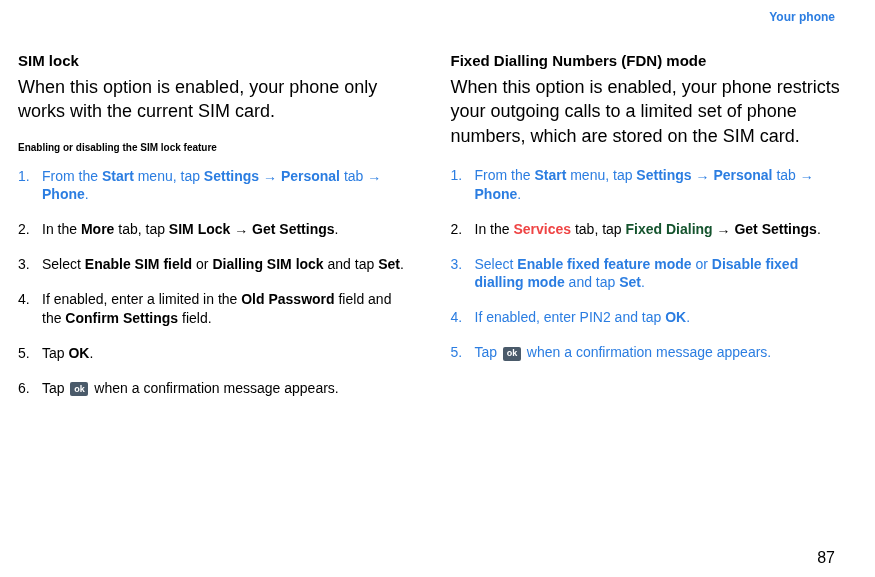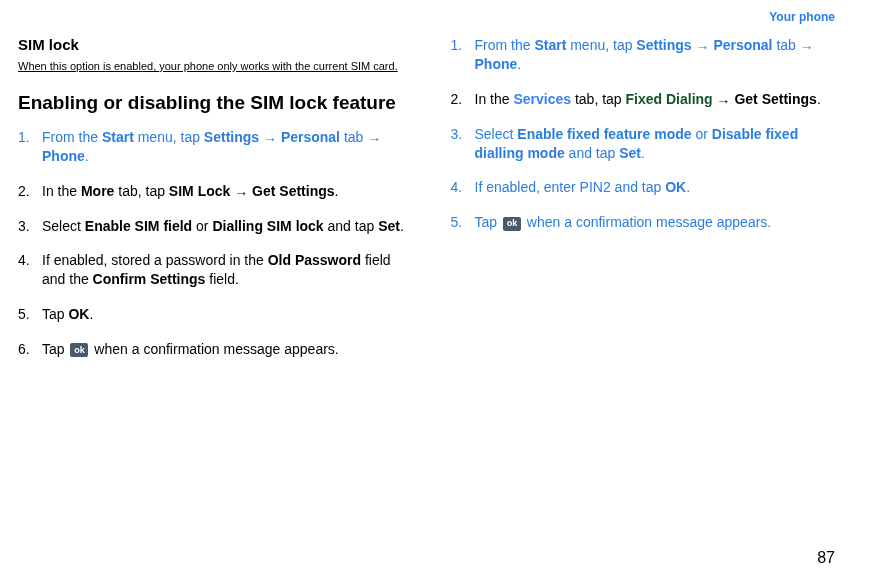--- a/index.html
+++ b/index.html
@@ -17,39 +17,38 @@
     position: absolute;
     top: 10px;
     right: 40px;
     color: #2b7de1;
     font-weight: bold;
     font-size: 12px;
   }
   .columns {
     display: flex;
     gap: 36px;
-    margin-top: 24px;
+    margin-top: 40px;
   }
   .col {
     flex: 1;
     min-width: 0;
   }
   h2 {
     font-size: 15px;
     font-weight: bold;
     margin-bottom: 6px;
   }
   .intro {
-    font-size: 11px;
+    font-size: 18px;
     line-height: 1.35;
     margin-bottom: 18px;
-    text-decoration: underline;
   }
   h3 {
-    font-size: 19px;
+    font-size: 10px;
     font-weight: bold;
     margin-bottom: 14px;
   }
   ol {
     list-style: none;
     counter-reset: step;
   }
   ol li {
     counter-increment: step;
     position: relative;
@@ -95,29 +94,31 @@
 
 <div class="columns">
   <div class="col">
     <h2>SIM lock</h2>
     <p class="intro">When this option is enabled, your phone only works with the current SIM card.</p>
     <h3>Enabling or disabling the SIM lock feature</h3>
     <ol>
         <li class="blue"><span>From the </span><span class="b">Start</span><span> menu, tap </span><span class="b">Settings</span><span> → </span><span class="b">Personal</span><span> tab → </span><span class="b">Phone</span><span>.</span></li>
         <li><span>In the </span><span class="b">More</span><span> tab, tap </span><span class="b">SIM Lock</span><span> → </span><span class="b">Get Settings</span><span>.</span></li>
         <li><span>Select </span><span class="b">Enable SIM field</span><span> or </span><span class="b">Dialling SIM lock</span><span> and tap </span><span class="b">Set</span><span>.</span></li>
-        <li><span>If enabled, stored a password in the </span><span class="b">Old Password</span><span> field and the </span><span class="b">Confirm Settings</span><span> field.</span></li>
+        <li><span>If enabled, enter a limited in the </span><span class="b">Old Password</span><span> field and the </span><span class="b">Confirm Settings</span><span> field.</span></li>
         <li><span>Tap </span><span class="b">OK</span><span>.</span></li>
         <li><span>Tap </span><span class="ok-icon">ok</span><span> when a confirmation message appears.</span></li>
       </ol>
   </div>
   <div class="col">
+    <h2>Fixed Dialling Numbers (FDN) mode</h2>
+    <p class="intro">When this option is enabled, your phone restricts your outgoing calls to a limited set of phone numbers, which are stored on the SIM card.</p>
     <ol>
         <li class="blue"><span>From the </span><span class="b">Start</span><span> menu, tap </span><span class="b">Settings</span><span> → </span><span class="b">Personal</span><span> tab → </span><span class="b">Phone</span><span>.</span></li>
-        <li><span>In the </span><span class="b" style="color: #3b82f6;">Services</span><span> tab, tap </span><span class="b" style="color: #14532d;">Fixed Dialing</span><span> → </span><span class="b">Get Settings</span><span>.</span></li>
+        <li><span>In the </span><span class="b" style="color: #ef4444;">Services</span><span> tab, tap </span><span class="b" style="color: #14532d;">Fixed Dialing</span><span> → </span><span class="b">Get Settings</span><span>.</span></li>
         <li class="blue"><span>Select </span><span class="b">Enable fixed feature mode</span><span> or </span><span class="b">Disable fixed dialling mode</span><span> and tap </span><span class="b">Set</span><span>.</span></li>
         <li class="blue"><span>If enabled, enter PIN2 and tap </span><span class="b">OK</span><span>.</span></li>
         <li class="blue"><span>Tap </span><span class="ok-icon">ok</span><span> when a confirmation message appears.</span></li>
       </ol>
   </div>
 </div>
 
 <div class="page-num">87</div>
 
 </body></html>

